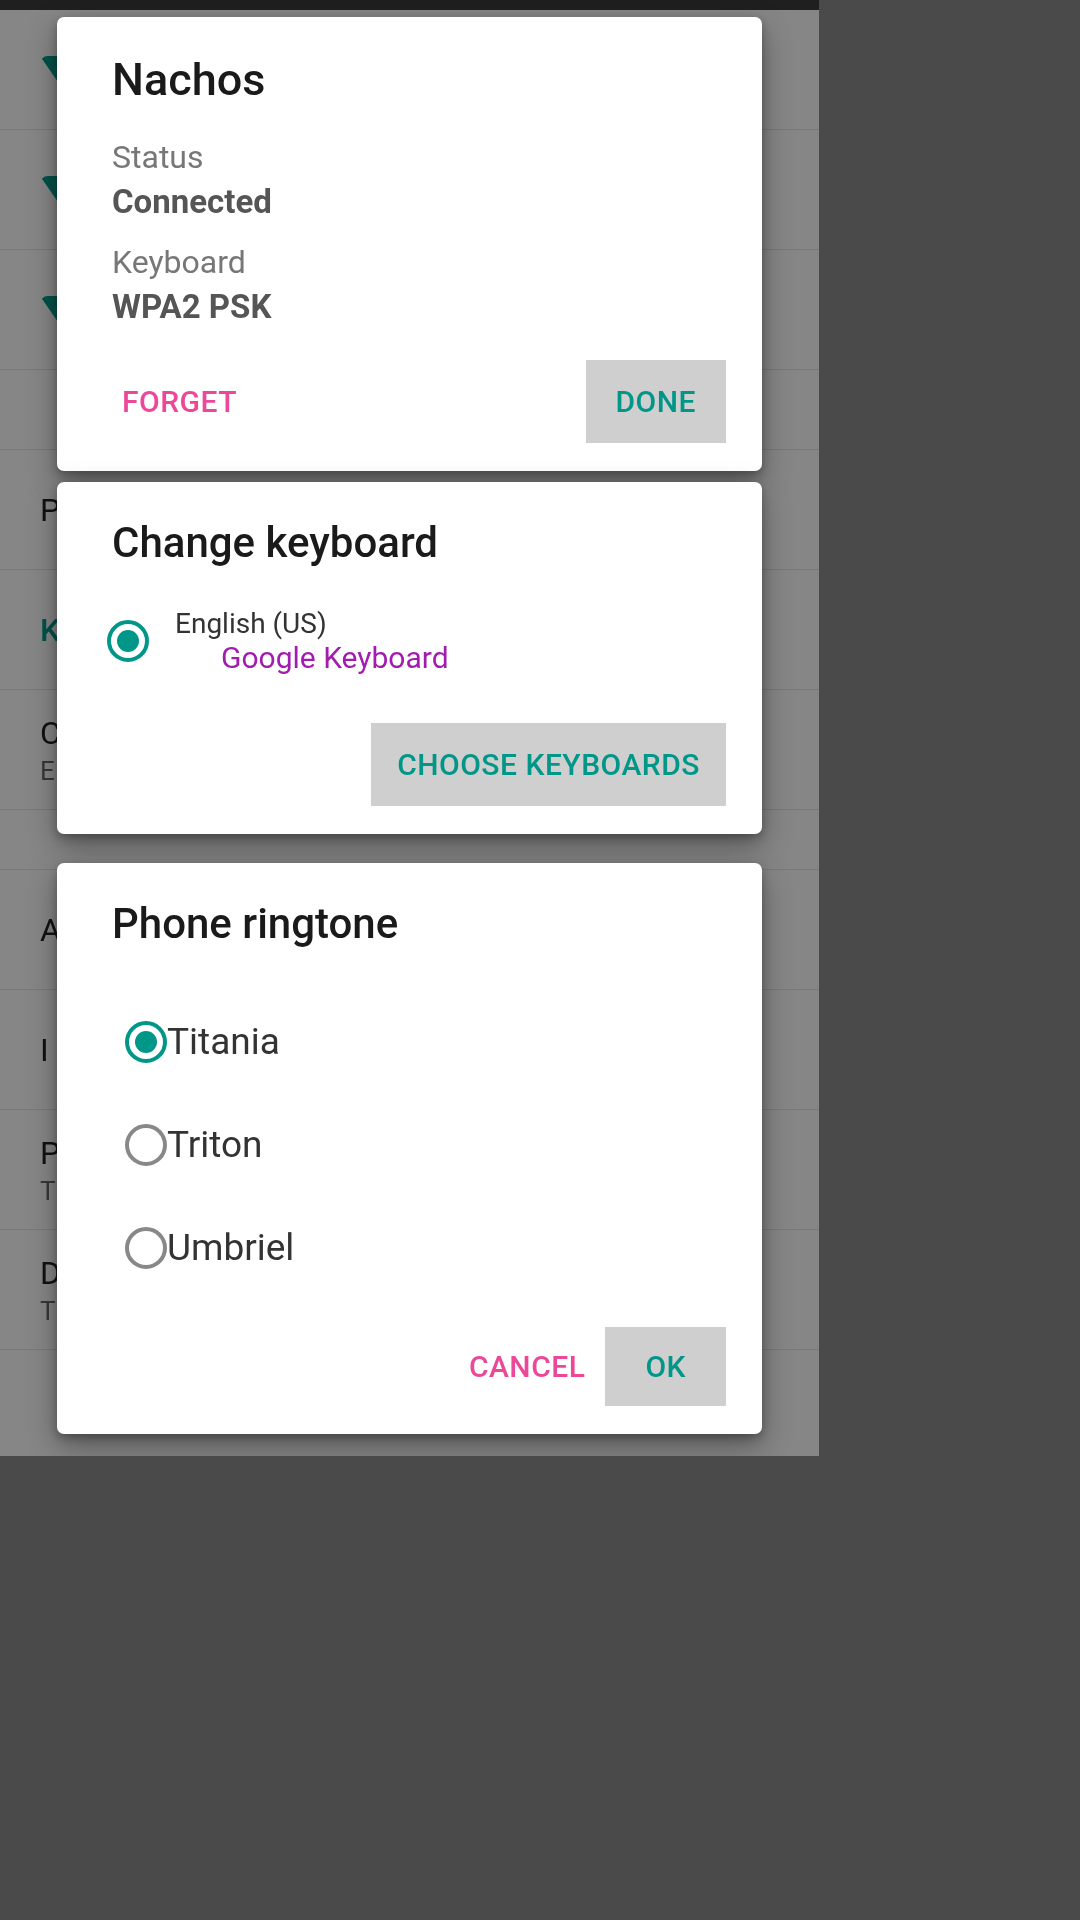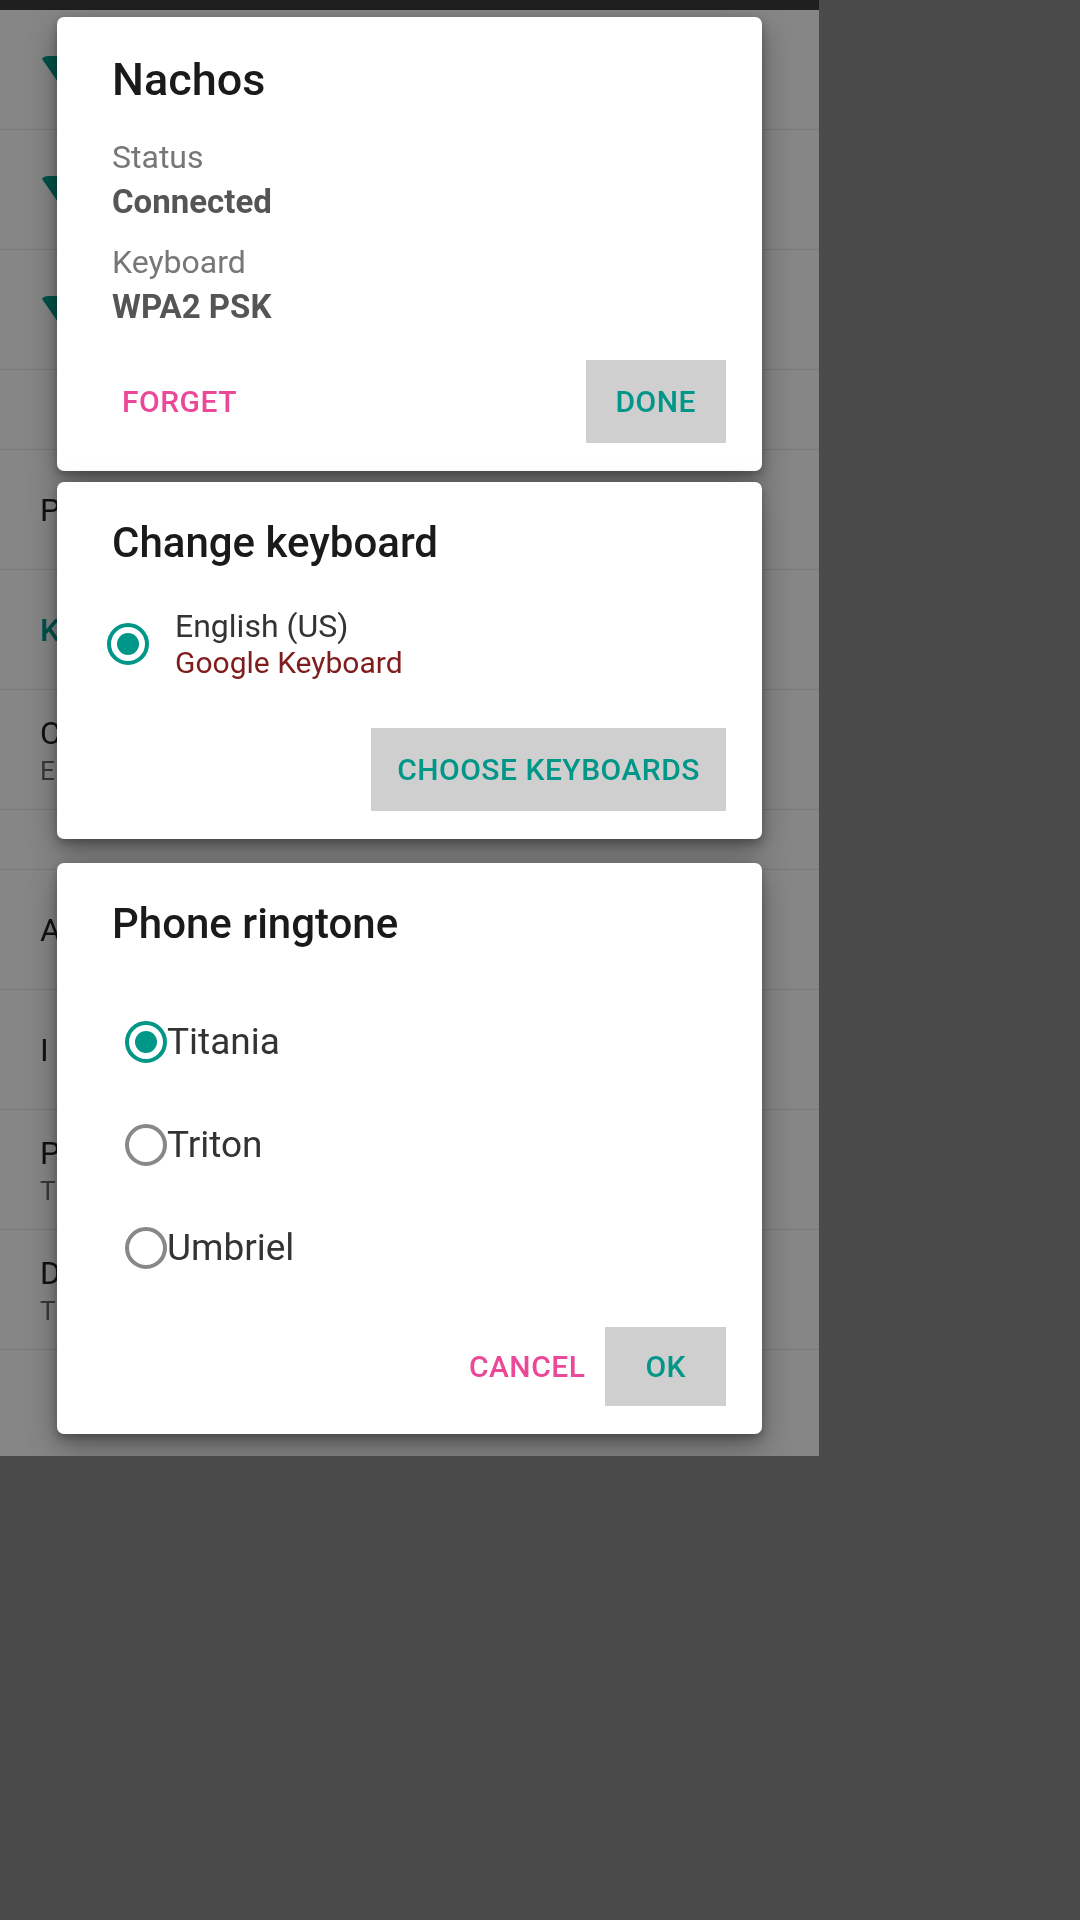--- a/index.html
+++ b/index.html
@@ -149,27 +149,28 @@
     .radio .dot {
       width: 22px;
       height: 22px;
       border-radius: 50%;
       background: #009688;
     }
     .radio-text {
       margin-left: 26px;
     }
     .radio-primary {
-      font-size: 32px;
+      font-size: 28px;
       color: #333;
     }
     .radio-secondary {
       font-size: 30px;
-      color: #7f1d1d;
+      color: #a21caf;
       margin-top: 0px;
+      margin-left: 46px;
     }
     .radio-single {
       font-size: 37px;
       color: #333;
     }
     .ringtone-list {
       margin-top: 16px;
       margin-left: 18px;
     }
     .ringtone-list .radio-item {

